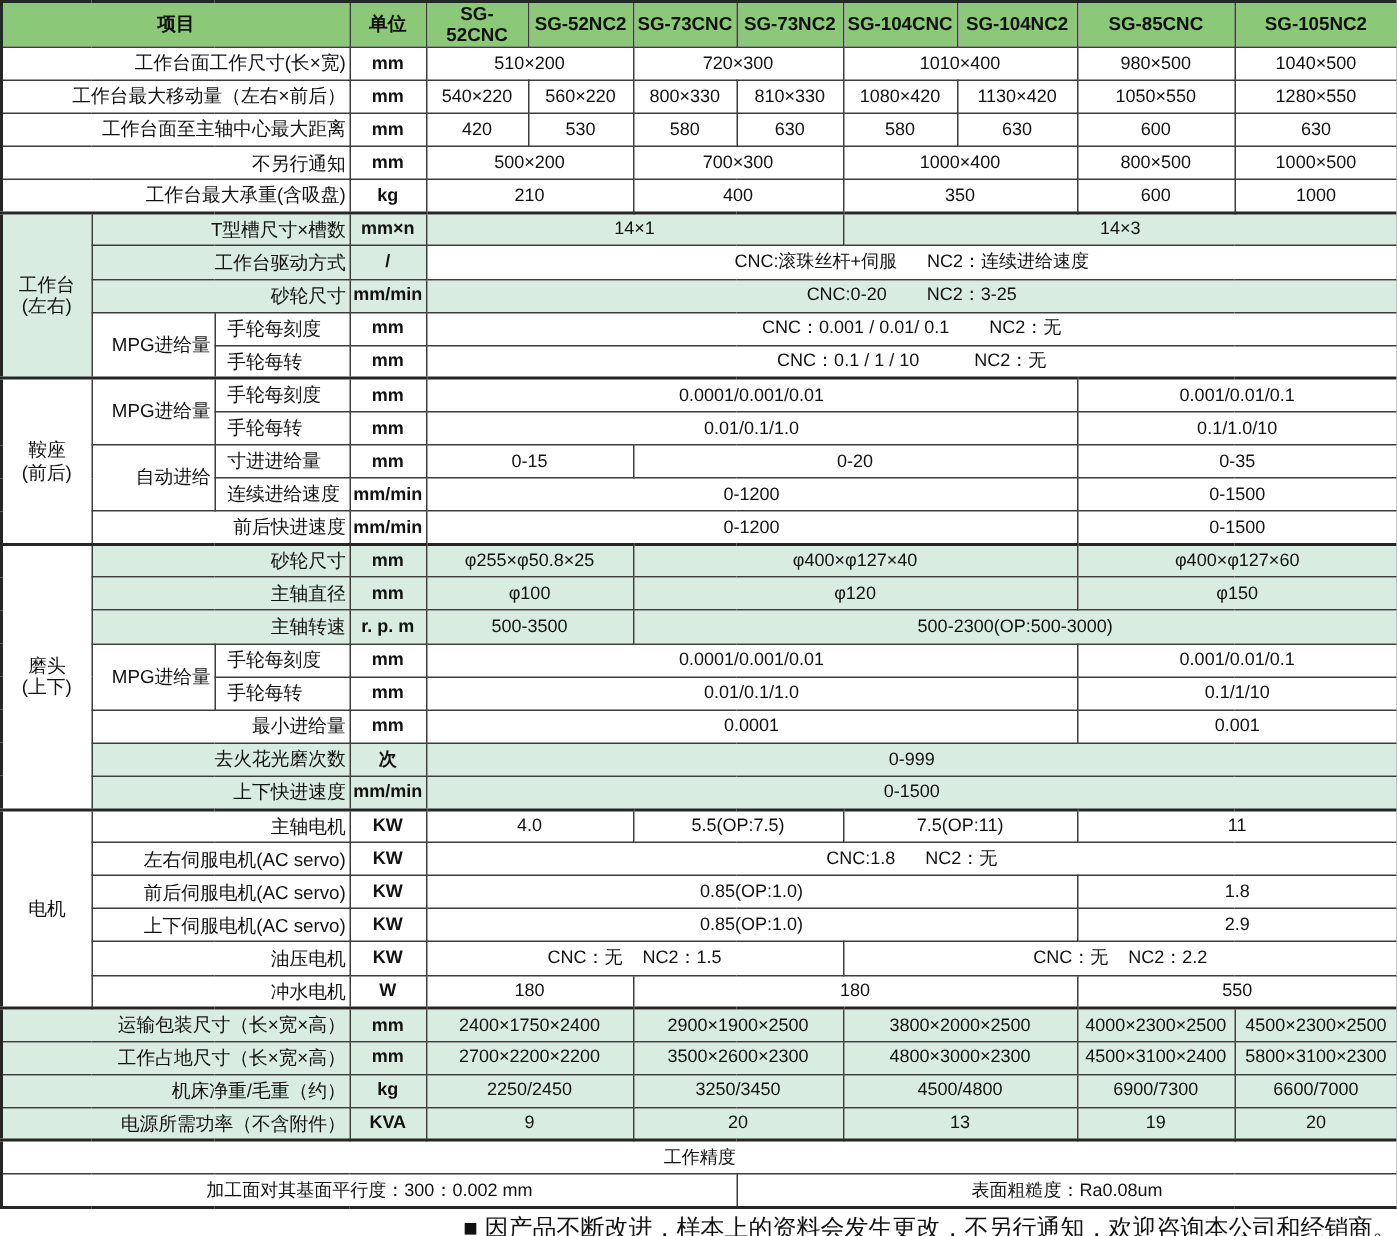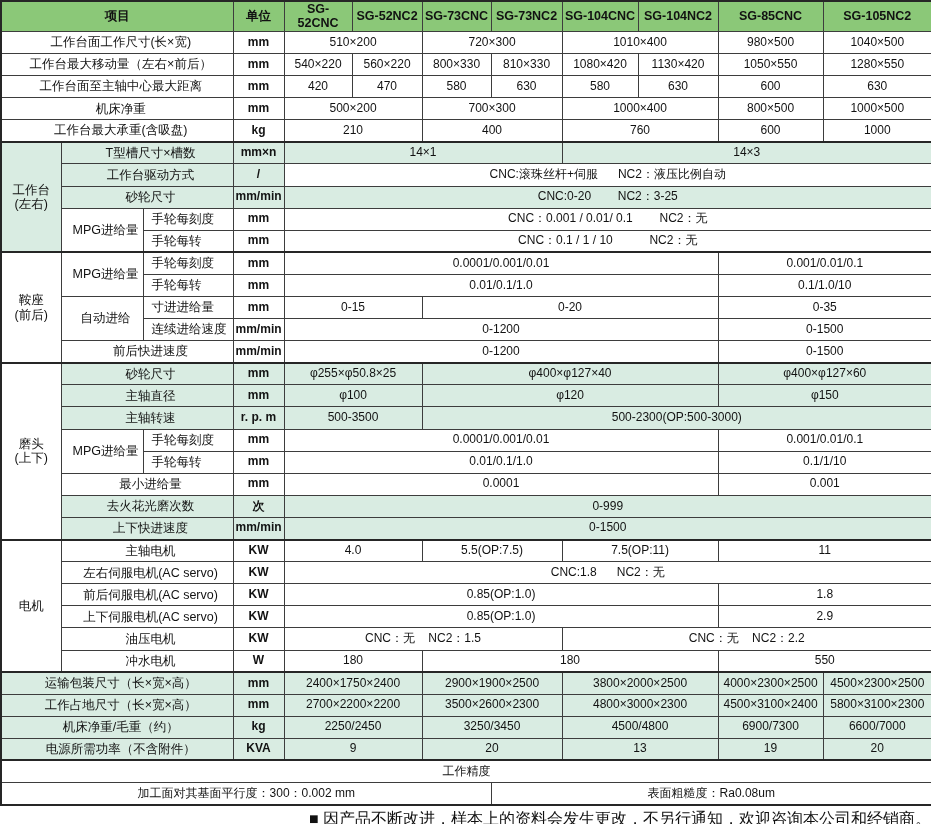--- a/index.html
+++ b/index.html
@@ -31,21 +31,21 @@
     line-height:1.15;
   }
   tr{height:22px;}
   tr.hdr-row{height:23px;}
   td.hdr{
     background:var(--hdr);
     font-weight:bold;
     font-size:12.5px;
   }
   td.lab{
-    text-align:center;
+    text-align:right;
     padding-left:9px;
     font-size:12.5px;
   }
   td.sub{
     text-align:left;
     padding-left:8px;
     font-size:12.5px;
   }
   td.group{
     white-space:pre-line;
@@ -116,58 +116,58 @@
         <td class="val">810×330</td>
         <td class="val">1080×420</td>
         <td class="val">1130×420</td>
         <td class="val">1050×550</td>
         <td class="val">1280×550</td>
       </tr>
       <tr>
         <td colspan="3" class="lab">工作台面至主轴中心最大距离</td>
         <td class="unit">mm</td>
         <td class="val">420</td>
-        <td class="val">470</td>
+        <td class="val">530</td>
         <td class="val">580</td>
         <td class="val">630</td>
         <td class="val">580</td>
         <td class="val">630</td>
         <td class="val">600</td>
         <td class="val">630</td>
       </tr>
       <tr>
-        <td colspan="3" class="lab">机床净重</td>
+        <td colspan="3" class="lab">不另行通知</td>
         <td class="unit">mm</td>
         <td colspan="2" class="val">500×200</td>
         <td colspan="2" class="val">700×300</td>
         <td colspan="2" class="val">1000×400</td>
         <td class="val">800×500</td>
         <td class="val">1000×500</td>
       </tr>
       <tr>
         <td colspan="3" class="lab">工作台最大承重(含吸盘)</td>
         <td class="unit">kg</td>
         <td colspan="2" class="val">210</td>
         <td colspan="2" class="val">400</td>
-        <td colspan="2" class="val">760</td>
+        <td colspan="2" class="val">350</td>
         <td class="val">600</td>
         <td class="val">1000</td>
       </tr>
       <tr class="sec">
         <td rowspan="5" class="group green">工作台
 (左右)</td>
         <td colspan="2" class="lab green">T型槽尺寸×槽数</td>
         <td class="unit green">mm×n</td>
         <td colspan="4" class="val green">14×1</td>
         <td colspan="4" class="val green">14×3</td>
       </tr>
       <tr>
         <td colspan="2" class="lab green">工作台驱动方式</td>
         <td class="unit green">/</td>
-        <td colspan="8" class="val">CNC:滚珠丝杆+伺服      NC2：液压比例自动</td>
+        <td colspan="8" class="val">CNC:滚珠丝杆+伺服      NC2：连续进给速度</td>
       </tr>
       <tr>
         <td colspan="2" class="lab green">砂轮尺寸</td>
         <td class="unit green">mm/min</td>
         <td colspan="8" class="val green">CNC:0-20        NC2：3-25</td>
       </tr>
       <tr>
         <td rowspan="2" class="lab">MPG进给量</td>
         <td class="sub">手轮每刻度</td>
         <td class="unit">mm</td>

